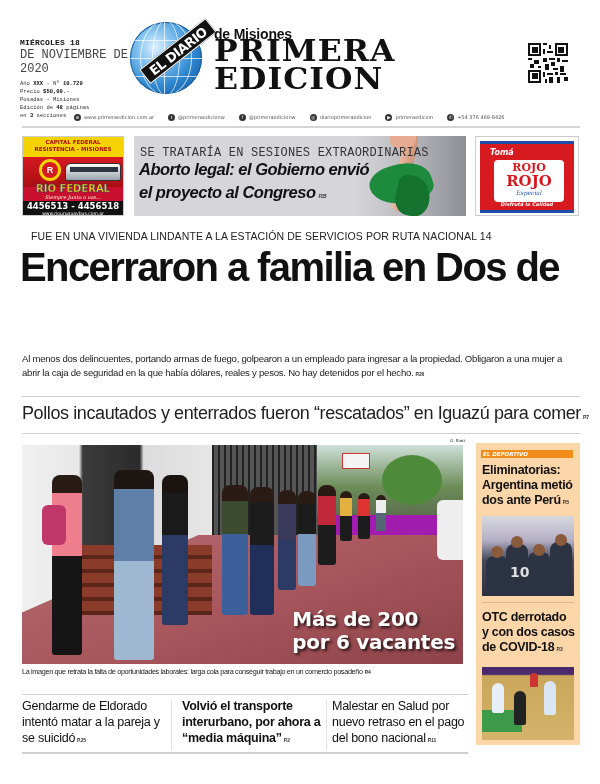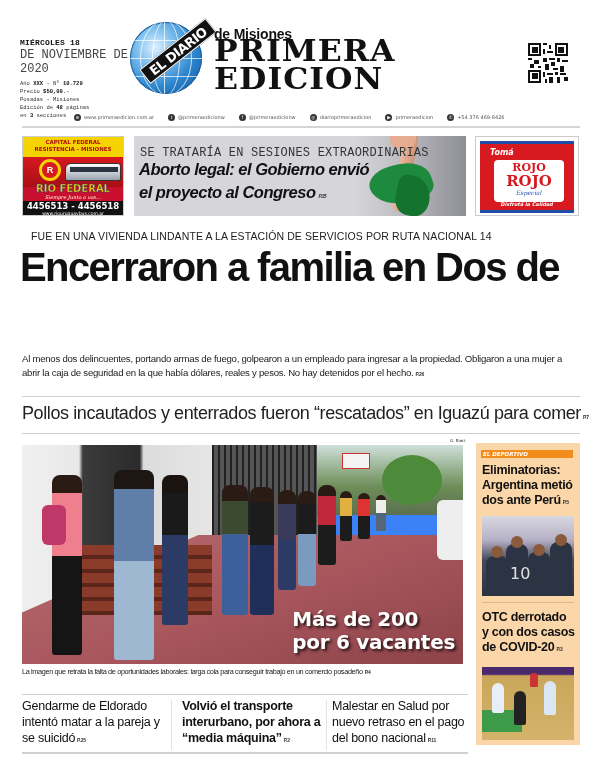--- a/index.html
+++ b/index.html
@@ -68,42 +68,42 @@
 
   
   .lead-kicker { position: absolute; left: 31px; top: 230px; font-family: "Liberation Sans", sans-serif; font-size: 10.5px; color: #222; letter-spacing: 0.1px; }
   .lead-title { position: absolute; left: 20px; top: 244px; width: 570px; font-family: "Liberation Sans", sans-serif; font-weight: bold; font-size: 40px; line-height: 46px; color: #111; letter-spacing: -1.6px; }
   .lead-body { position: absolute; left: 22px; top: 352px; width: 560px; font-family: "Liberation Sans", sans-serif; font-size: 9.6px; line-height: 14px; color: #222; letter-spacing: -0.25px; }
   .pg { font-size: 5px; font-weight: bold; color: #333; margin-left: 2px; }
 
   .second-head { position: absolute; left: 22px; top: 403px; width: 570px; font-family: "Liberation Sans", sans-serif; font-size: 18px; color: #222; letter-spacing: -0.4px; }
 
   
-  .photo-main { position: absolute; left: 22px; top: 445px; width: 441px; height: 219px; overflow: hidden; background: #3b82f6; }
+  .photo-main { position: absolute; left: 22px; top: 445px; width: 441px; height: 219px; overflow: hidden; background: #a21caf; }
   .pm-wall { position: absolute; left: 0; top: 0; width: 190px; height: 175px; background: linear-gradient(90deg, #f0f0f0 0%, #e8e8e8 30%, #3b3b3b 32%, #2b2b2b 62%, #dcdcdc 64%, #e6e6e6 100%); }
   .pm-stairs { position: absolute; left: 60px; top: 100px; width: 130px; height: 70px; background: repeating-linear-gradient(180deg, #8a3b2a 0 10px, #5b2519 10px 14px); }
   .pm-fence { position: absolute; left: 190px; top: 0; width: 105px; height: 90px; background: repeating-linear-gradient(90deg, #222 0 2px, #555 2px 6px); }
   .pm-street { position: absolute; left: 295px; top: 0; width: 146px; height: 70px; background: linear-gradient(180deg, #cfe0d9 0%, #6c8d58 60%, #5c7050 100%); }
   .pm-tree { position: absolute; left: 360px; top: 10px; width: 60px; height: 50px; border-radius: 50%; background: #4d8a3a; }
   .pm-sign { position: absolute; left: 320px; top: 8px; width: 28px; height: 16px; background: #f4f4f4; border: 1px solid #c33; }
   .pm-sidewalk { position: absolute; left: 0; top: 90px; width: 441px; height: 129px; background: linear-gradient(160deg, #b46b6f 0%, #a8575d 50%, #8d4349 100%); clip-path: polygon(40% 0, 100% 0, 100% 100%, 0 100%, 0 60%); }
   .pm-person { position: absolute; border-radius: 8px 8px 3px 3px; }
   .pm-car { position: absolute; right: 0; top: 55px; width: 26px; height: 60px; background: #eee; border-radius: 6px 0 0 6px; }
   .pm-overlay { position: absolute; right: 8px; bottom: 10px; text-align: left; font-family: "DejaVu Sans", sans-serif; font-weight: bold; font-size: 20px; line-height: 23px; color: #fff; text-shadow: 2px 2px 3px rgba(0,0,0,0.75); letter-spacing: -0.3px; }
   .credit { position: absolute; left: 450px; top: 438px; font-size: 4px; color: #333; font-family: "DejaVu Sans", sans-serif; }
   .caption { position: absolute; left: 22px; top: 667px; width: 445px; font-family: "Liberation Sans", sans-serif; font-size: 7.3px; color: #222; letter-spacing: -0.35px; }
 
   
   .sport { position: absolute; left: 476px; top: 443px; width: 104px; height: 302px; background: #fbd6a8; }
   .sport .section { position: absolute; left: 5px; top: 7px; height: 8px; width: 92px; background: #f28c1b; color: #fff; font-family: "DejaVu Sans", sans-serif; font-style: italic; font-weight: bold; font-size: 5.5px; line-height: 8px; padding-left: 2px; }
   .sport .h1 { position: absolute; left: 6px; top: 20px; width: 96px; font-family: "Liberation Sans", sans-serif; font-weight: bold; font-size: 12.5px; line-height: 15px; color: #111; letter-spacing: -0.3px; }
   .sport .img1 { position: absolute; left: 6px; top: 73px; width: 92px; height: 80px; background: linear-gradient(180deg, #d8d8e0 0%, #b6b0c6 30%, #444a5a 55%, #2c3140 100%); overflow: hidden; }
   .sport .img1 .shirt { position: absolute; bottom: 0; width: 22px; height: 46px; background: #2c3444; border-radius: 8px 8px 0 0; }
   .sport .img1 .head { position: absolute; width: 12px; height: 12px; border-radius: 50%; background: #8a5a3c; }
-  .sport .img1 .num { position: absolute; color: #e0e0e0; font-family: "DejaVu Sans", sans-serif; font-size: 16px; font-weight: normal; }
+  .sport .img1 .num { position: absolute; color: #e0e0e0; font-family: "DejaVu Sans", sans-serif; font-size: 14px; font-weight: bold; }
   .sport .divider { position: absolute; left: 6px; top: 159px; width: 92px; height: 1px; background: #e0b98a; }
   .sport .h2 { position: absolute; left: 6px; top: 167px; width: 94px; font-family: "Liberation Sans", sans-serif; font-weight: bold; font-size: 12.5px; line-height: 15px; color: #111; letter-spacing: -0.3px; }
   .sport .img2 { position: absolute; left: 6px; top: 224px; width: 92px; height: 73px; background: linear-gradient(180deg, #4a2a6a 0%, #4a2a6a 10%, #c9a65a 12%, #d3b46a 100%); overflow: hidden; }
   .sport .img2 .court { position: absolute; left: 0; bottom: 8px; width: 40px; height: 22px; background: #3d9a48; }
   .sport .img2 .p { position: absolute; width: 12px; height: 30px; border-radius: 6px 6px 2px 2px; }
 
   
   .bottom-rule { position: absolute; left: 22px; top: 694px; width: 446px; height: 1px; background: #cfcfcf; }
   .bottom-rule2 { position: absolute; left: 22px; top: 752px; width: 446px; height: 2px; background: #d0d0d0; }
   .teaser { position: absolute; top: 698px; font-family: "Liberation Sans", sans-serif; font-size: 12.5px; line-height: 16px; color: #111; letter-spacing: -0.25px; }
@@ -309,21 +309,21 @@
     <div class="shirt" style="left:46px;height:44px;"></div>
     <div class="shirt" style="left:68px;height:54px;"></div>
     <div class="head" style="left:9px;top:30px;"></div>
     <div class="head" style="left:29px;top:20px;"></div>
     <div class="head" style="left:51px;top:28px;"></div>
     <div class="head" style="left:73px;top:18px;"></div>
     <div class="num" style="left:28px;top:48px;">10</div>
   </div>
   <div class="divider"></div>
   <div class="h2">
-    <span>OTC derrotado y con dos casos de COVID-20</span><span class="pg">P.3</span>
+    <span>OTC derrotado y con dos casos de COVID-18</span><span class="pg">P.3</span>
   </div>
   <div class="img2">
     <div class="court"></div>
     <div class="p" style="left:10px;top:16px;background:#e6eef8;"></div>
     <div class="p" style="left:32px;top:24px;background:#222;height:34px;"></div>
     <div class="p" style="left:62px;top:14px;background:#dbe6f4;height:34px;"></div>
     <div class="p" style="left:48px;top:6px;background:#c33;width:8px;height:14px;"></div>
   </div>
 </div>
 

